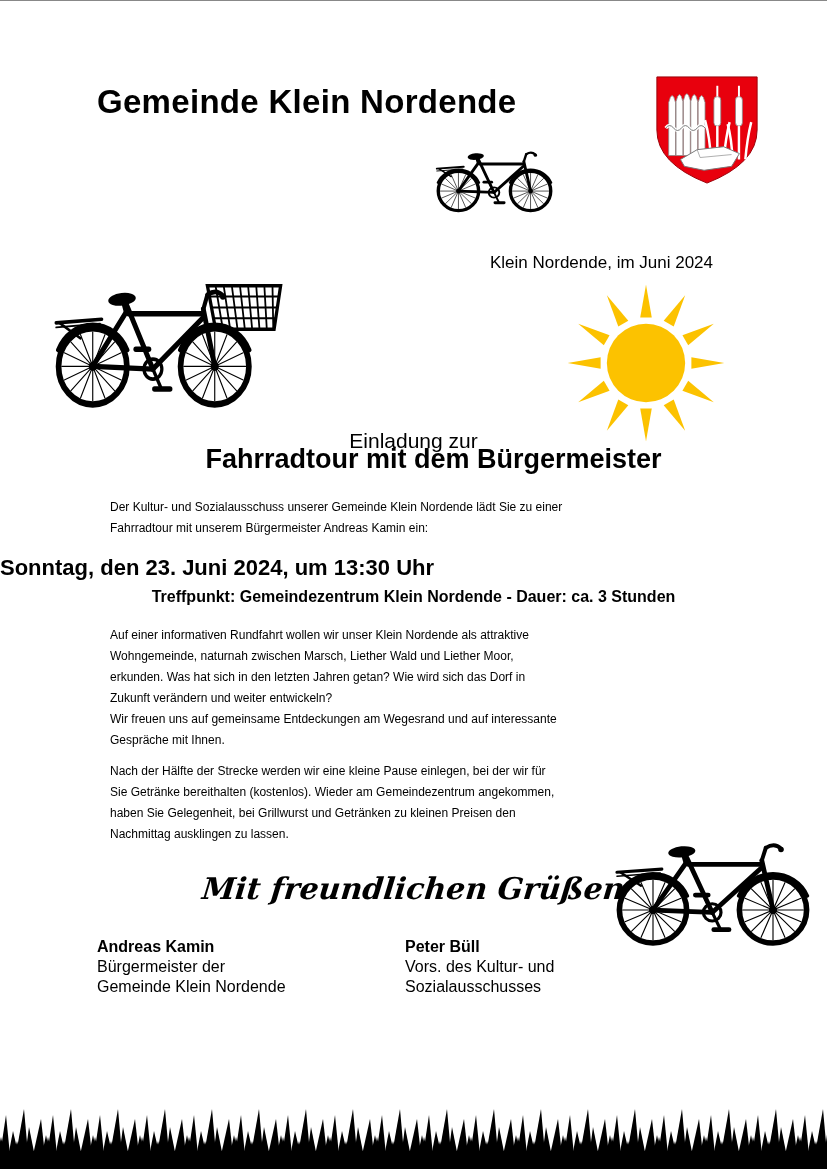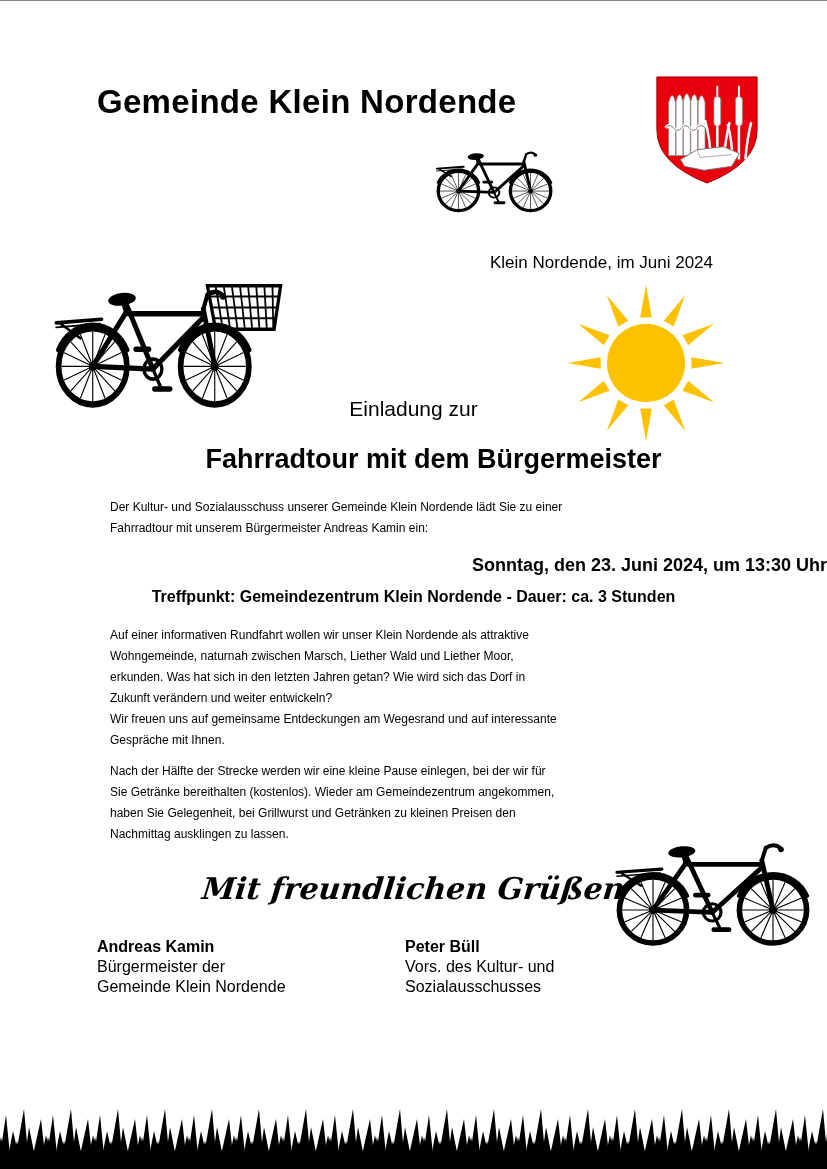--- a/index.html
+++ b/index.html
@@ -12,29 +12,29 @@
     font-family:"Liberation Sans","DejaVu Sans",sans-serif;
     color:#000;
   }
   .preline{white-space:pre-line;}
   .abs{position:absolute;}
 
   .title{left:97px;top:82px;font-size:33px;font-weight:bold;letter-spacing:.3px;margin:0;}
   .address{left:98px;top:140px;font-size:16px;line-height:21px;}
   .dateline{left:490px;top:252px;font-size:17px;text-align:right;}
 
-  .leadin{left:0;top:396px;width:100%;text-align:center;font-size:21px;}
+  .leadin{left:0;top:428px;width:100%;text-align:center;font-size:21px;}
   .inv-title{left:0;top:443px;width:100%;text-align:center;font-size:27px;font-weight:bold;padding-left:20px;}
 
   .para{left:110px;font-size:12px;line-height:21px;width:660px;}
   .p-intro{top:496px;}
   .p-tour{top:624px;}
   .p-break{top:760px;}
 
-  .event-dt{left:0;top:554px;width:100%;text-align:right;font-size:18px;font-weight:bold;}
+  .event-dt{left:0;top:554px;width:100%;text-align:left;font-size:22px;font-weight:bold;}
   .event-meet{left:0;top:587px;width:100%;text-align:center;font-size:16px;font-weight:bold;}
 
   .closing{
     left:0;top:870px;width:100%;text-align:center;
     font-family:"DejaVu Serif","Liberation Serif",serif;
     font-style:italic;font-weight:bold;font-size:30px;
     transform:skewX(-6deg);
   }
 
   .sig{top:936px;width:300px;text-align:left;font-size:16px;line-height:20px;}

